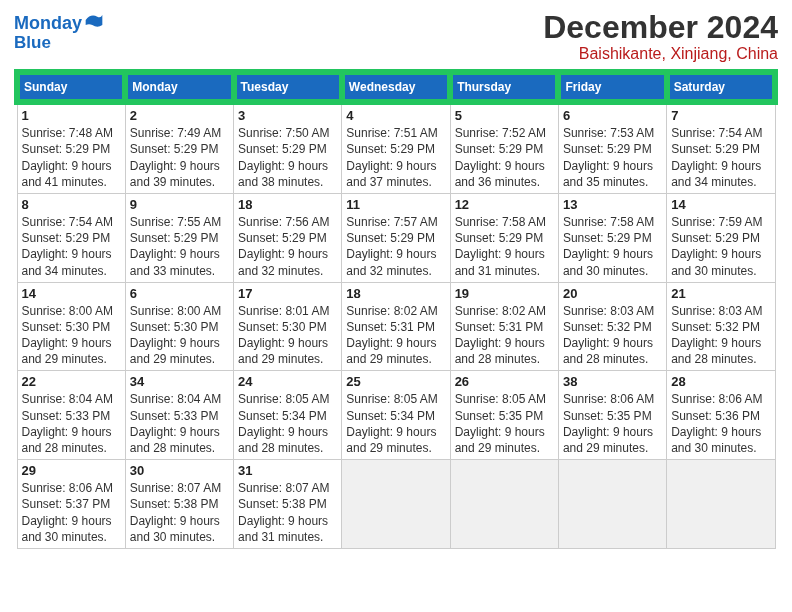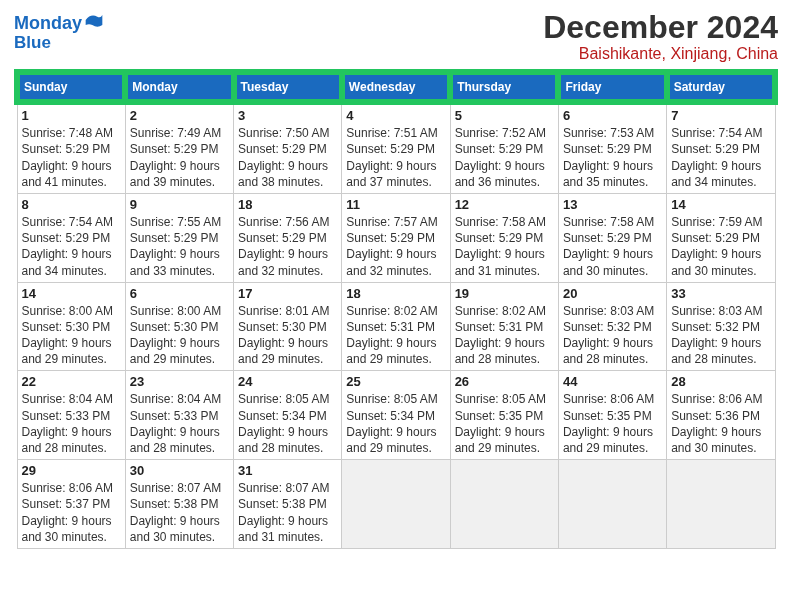--- a/index.html
+++ b/index.html
@@ -208,47 +208,47 @@
           </td>
           <td>
             <span class="day-num">19</span>
             <div class="day-info">Sunrise: 8:02 AM<br>Sunset: 5:31 PM<br>Daylight: 9 hours and 28 minutes.</div>
           </td>
           <td>
             <span class="day-num">20</span>
             <div class="day-info">Sunrise: 8:03 AM<br>Sunset: 5:32 PM<br>Daylight: 9 hours and 28 minutes.</div>
           </td>
           <td>
-            <span class="day-num">33</span>
+            <span class="day-num">21</span>
             <div class="day-info">Sunrise: 8:03 AM<br>Sunset: 5:32 PM<br>Daylight: 9 hours and 28 minutes.</div>
           </td>
         </tr>
         <tr>
           <td>
             <span class="day-num">22</span>
             <div class="day-info">Sunrise: 8:04 AM<br>Sunset: 5:33 PM<br>Daylight: 9 hours and 28 minutes.</div>
           </td>
           <td>
-            <span class="day-num">23</span>
+            <span class="day-num">34</span>
             <div class="day-info">Sunrise: 8:04 AM<br>Sunset: 5:33 PM<br>Daylight: 9 hours and 28 minutes.</div>
           </td>
           <td>
             <span class="day-num">24</span>
             <div class="day-info">Sunrise: 8:05 AM<br>Sunset: 5:34 PM<br>Daylight: 9 hours and 28 minutes.</div>
           </td>
           <td>
             <span class="day-num">25</span>
             <div class="day-info">Sunrise: 8:05 AM<br>Sunset: 5:34 PM<br>Daylight: 9 hours and 29 minutes.</div>
           </td>
           <td>
             <span class="day-num">26</span>
             <div class="day-info">Sunrise: 8:05 AM<br>Sunset: 5:35 PM<br>Daylight: 9 hours and 29 minutes.</div>
           </td>
           <td>
-            <span class="day-num">44</span>
+            <span class="day-num">38</span>
             <div class="day-info">Sunrise: 8:06 AM<br>Sunset: 5:35 PM<br>Daylight: 9 hours and 29 minutes.</div>
           </td>
           <td>
             <span class="day-num">28</span>
             <div class="day-info">Sunrise: 8:06 AM<br>Sunset: 5:36 PM<br>Daylight: 9 hours and 30 minutes.</div>
           </td>
         </tr>
         <tr>
           <td>
             <span class="day-num">29</span>

